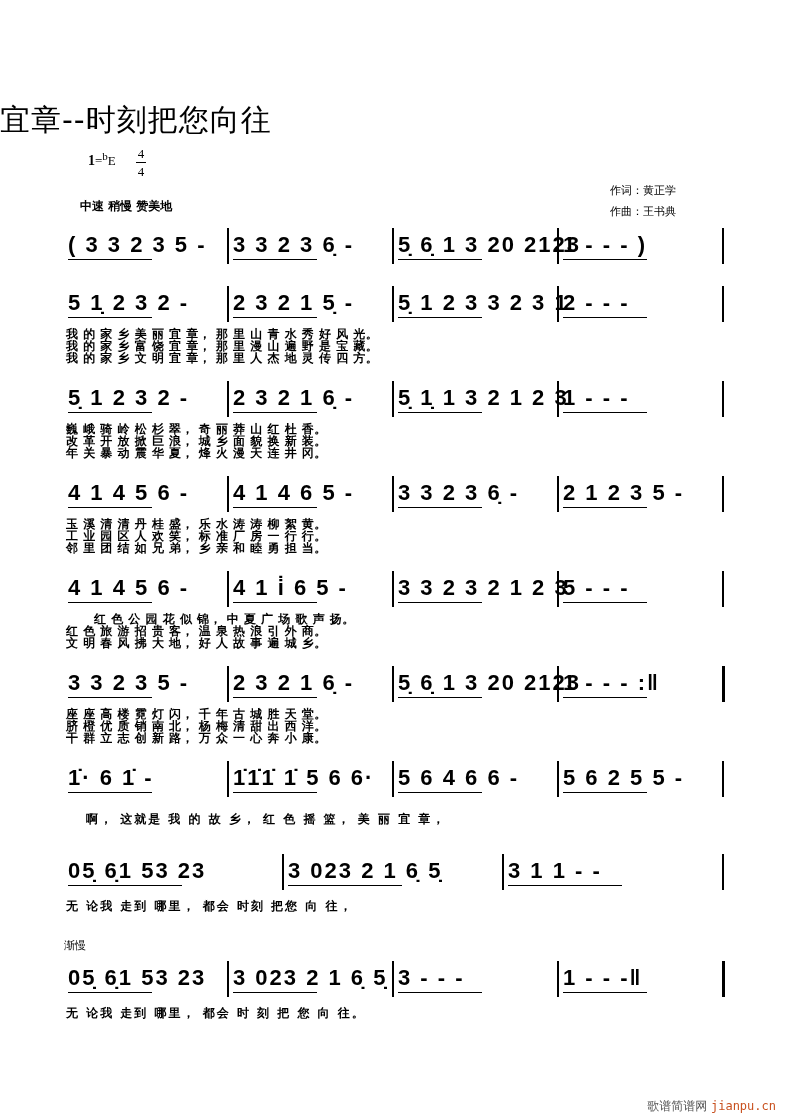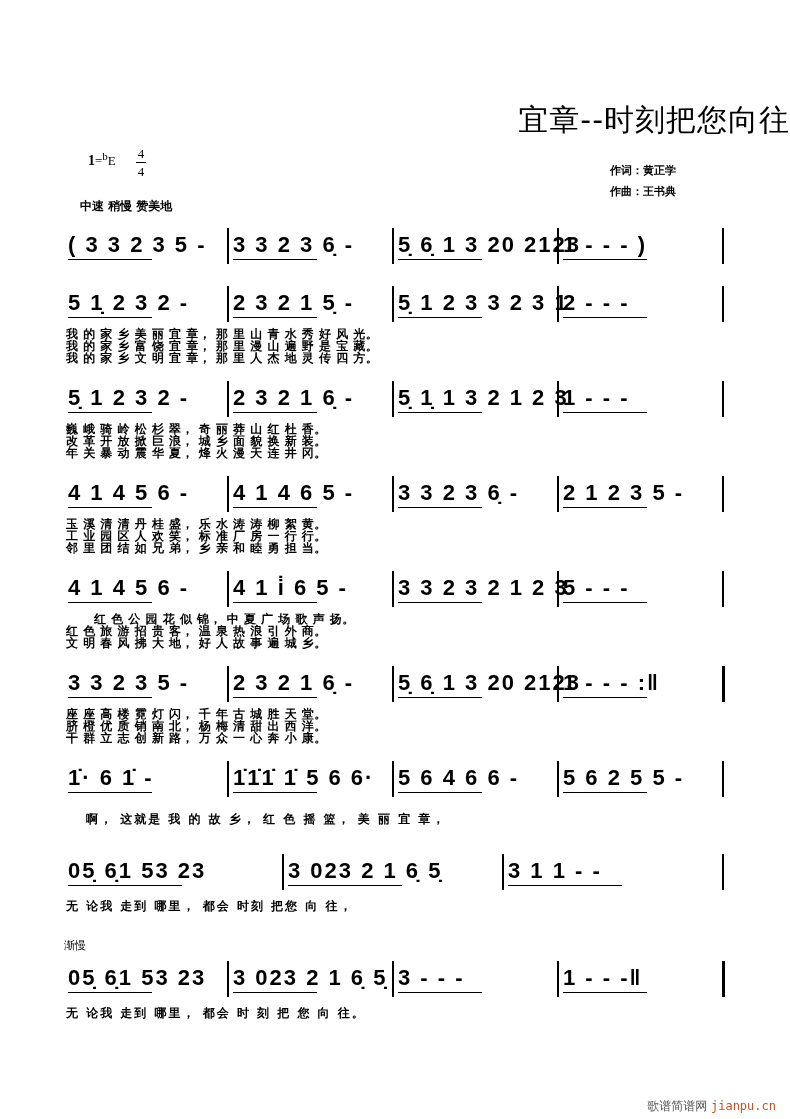--- a/index.html
+++ b/index.html
@@ -1,24 +1,24 @@
 <!DOCTYPE html>
 <html><head>
 <meta charset="utf-8">
 <style>
   html, body { margin:0; padding:0; background:#ffffff; }
   body { width:790px; height:1119px; position:relative; overflow:hidden; font-family:"DejaVu Sans", sans-serif; color:#000; }
   .abs { position:absolute; }
-  .title { left:0; width:790px; top:100px; text-align:right; font-size:30px; font-weight:normal; letter-spacing:1px; }
+  .title { left:0; width:790px; top:100px; text-align:left; font-size:30px; font-weight:normal; letter-spacing:1px; }
   .key { left:88px; top:150px; font-size:13px; font-family:"Liberation Serif", serif; }
   .key b { font-size:14px; }
   .key sup { font-size:11px; }
   .timesig { left:136px; top:146px; width:10px; text-align:center; font-family:"Liberation Serif", serif; font-size:13px; line-height:15px; }
   .timesig .bar { border-top:1px solid #000; margin:1px 0; }
-  .credits { left:610px; top:160px; font-size:11px; font-weight:bold; line-height:21px; }
+  .credits { left:610px; top:180px; font-size:11px; font-weight:normal; line-height:21px; }
   .tempo { left:80px; top:198px; font-size:12px; font-weight:bold; }
   .slow { left:64px; top:938px; font-size:11px; }
   .n { position:absolute; top:0; font-size:22px; font-weight:bold; font-family:"Liberation Sans", sans-serif; line-height:26px; }
   .ul1 { position:absolute; height:0; border-top:1.5px solid #000; }
   .barline { position:absolute; width:1.5px; background:#000; }
   .dbl { position:absolute; width:3px; background:#000; }
   .lyr { position:absolute; font-size:12px; font-weight:bold; line-height:12px; white-space:nowrap; }
   .watermark { right:14px; bottom:4px; font-size:12px; color:#555; }
   .watermark span { color:#c8501e; font-family:"DejaVu Sans Mono", monospace; }
 </style>

